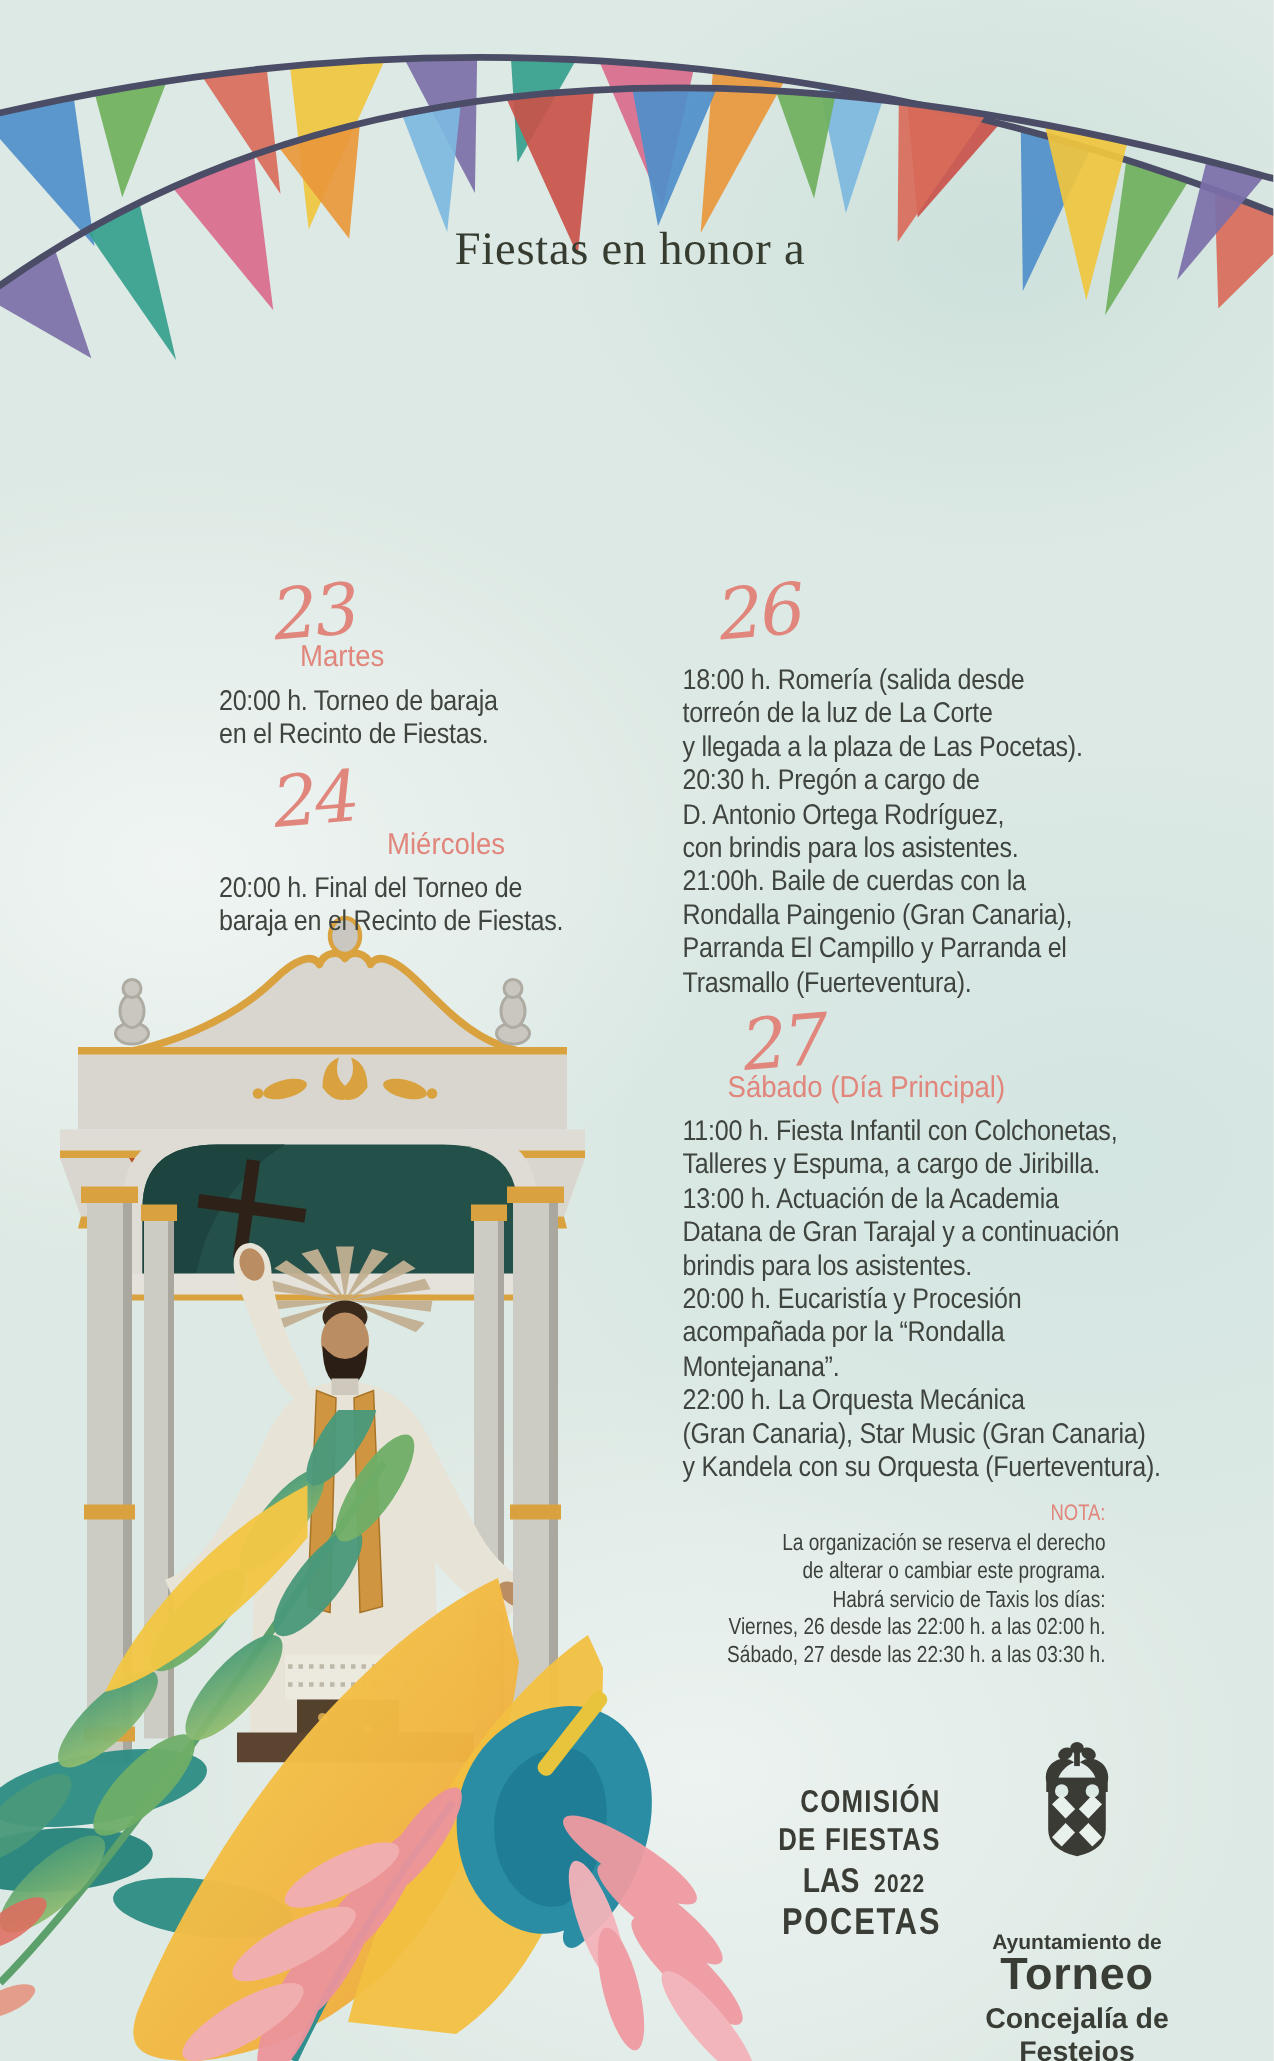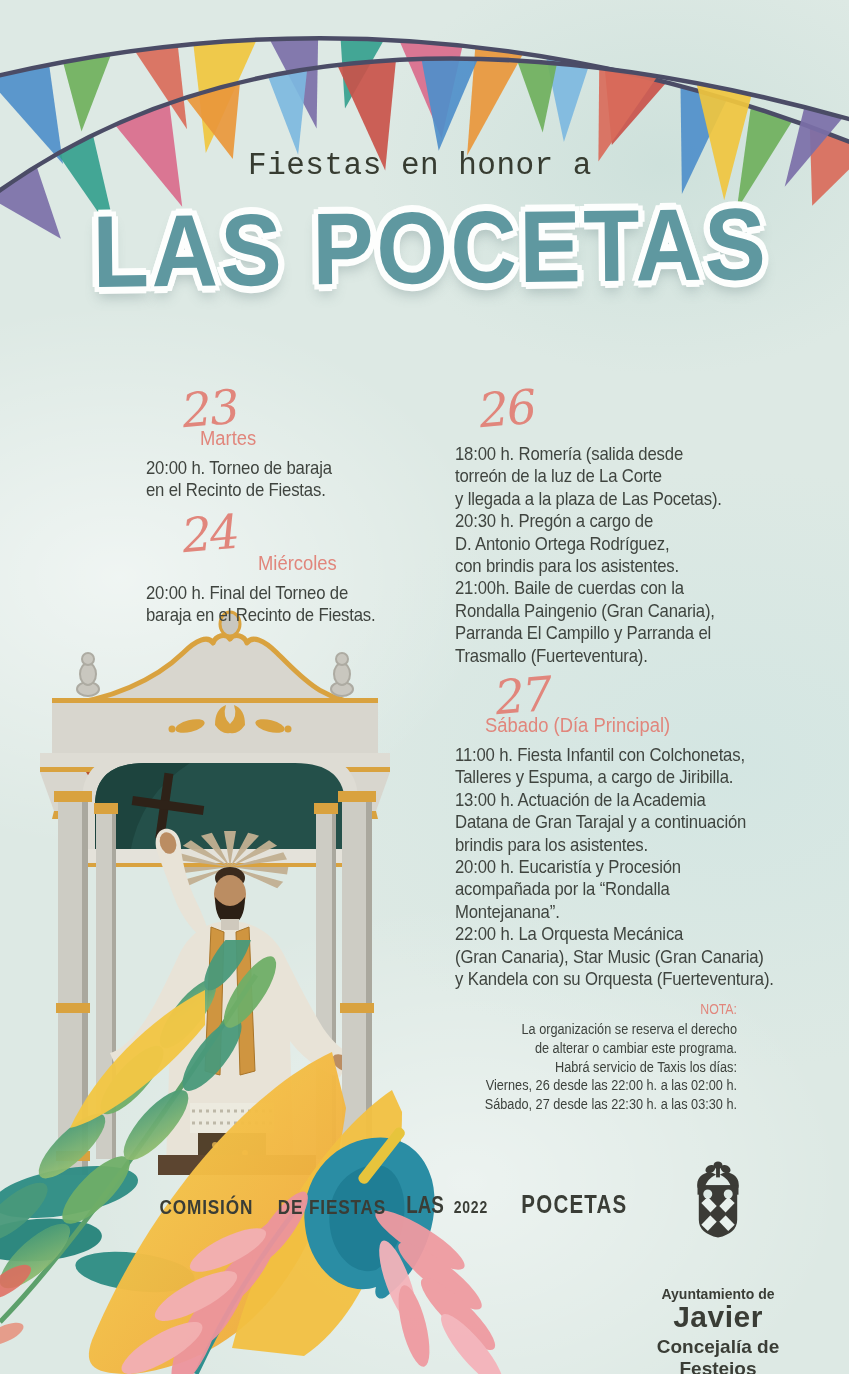--- a/index.html
+++ b/index.html
@@ -10,21 +10,21 @@
       radial-gradient(420px 300px at 78% 12%, rgba(193,218,212,.55), rgba(193,218,212,0) 70%),
       radial-gradient(520px 380px at 14% 42%, rgba(255,255,255,.55), rgba(255,255,255,0) 72%),
       radial-gradient(620px 430px at 86% 56%, rgba(202,226,224,.5), rgba(202,226,224,0) 70%),
       radial-gradient(540px 400px at 55% 86%, rgba(255,255,255,.45), rgba(255,255,255,0) 70%),
       #dde9e4;
   }
   .abs{position:absolute;}
   .cx{display:inline-block;transform:scaleX(var(--sx,1));transform-origin:0 50%;}
   
   .header{left:55px;top:148px;width:730px;text-align:center;z-index:5;}
-  .subtitle{font-family:Liberation Mono, monospace;font-size:31px;color:#373c31;letter-spacing:.5px;}
+  .subtitle{font-family:Liberation Serif, serif;font-size:31px;color:#373c31;letter-spacing:.5px;}
   .honoree{font-family:"Liberation Serif",serif;font-size:45px;color:#373c31;margin-top:2px;letter-spacing:.5px;}
   .honoree .cx{--sx:.94;}
   .main-title{margin-top:14px;line-height:1;}
   .main-title span{
     display:inline-block;transform:scaleX(.9) rotate(-.6deg);transform-origin:50% 50%;
     font-size:102px;font-weight:bold;letter-spacing:3px;color:#5f98a0;white-space:nowrap;
     text-shadow:
       -5px -5px 0 #fdfefd, 5px -5px 0 #fdfefd, -5px 5px 0 #fdfefd, 5px 5px 0 #fdfefd,
       -7px 0 0 #fdfefd, 7px 0 0 #fdfefd, 0 -7px 0 #fdfefd, 0 7px 0 #fdfefd,
       0 10px 14px rgba(76,106,110,.35);
@@ -38,21 +38,21 @@
   .dayname{font-size:20px;color:#e1867c;margin-top:-9px;white-space:nowrap;}
   .dayname .cx{--sx:.92;}
   .evlines{margin-top:7px;font-size:19px;line-height:22.4px;color:#3f443f;letter-spacing:-.2px;
            transform:scaleX(.88);transform-origin:0 0;white-space:nowrap;}
   
   .note{right:112px;top:1000px;width:360px;text-align:right;z-index:5;
         transform:scaleX(.82);transform-origin:100% 0;white-space:nowrap;}
   .note-label{font-size:15px;color:#e1867c;margin-bottom:3px;}
   .note-lines{font-size:15.5px;line-height:18.8px;color:#3c413c;}
   
-  .commission{right:222px;top:1190px;z-index:5;display:flex;flex-direction:row;align-items:flex-end;
+  .commission{right:222px;top:1190px;z-index:5;display:flex;flex-direction:column;align-items:flex-end;
               color:#3a3d36;font-weight:bold;}
   .commission > div{transform:scaleX(.82);transform-origin:100% 50%;white-space:nowrap;}
   .com-1{font-size:21px;letter-spacing:1px;}
   .com-2{font-size:21px;letter-spacing:1px;margin-top:1px;}
   .com-3{font-size:23px;margin-top:1px;padding-right:12px;display:flex;align-items:baseline;gap:12px;}
   .com-3 .year{font-size:17px;letter-spacing:1px;}
   .com-4{font-size:25px;letter-spacing:1.5px;margin-top:0px;}
   
   .council{left:648px;top:1146px;width:140px;text-align:center;z-index:5;color:#3a3d36;font-weight:bold;}
   .council .crest{display:block;margin:0 auto;}
@@ -263,21 +263,20 @@
       <ellipse cx="398" cy="342" rx="12" ry="44" transform="rotate(-20 398 342)" fill="#f4b3ba"></ellipse>
       <ellipse cx="414" cy="386" rx="12" ry="42" transform="rotate(-14 414 386)"></ellipse>
     </g>
 
     <ellipse cx="8" cy="342" rx="27" ry="10" fill="#e06a5e" transform="rotate(-34 8 342)" opacity=".85"></ellipse>
     <ellipse cx="4" cy="394" rx="21" ry="8" fill="#e78a74" transform="rotate(-24 4 394)" opacity=".8"></ellipse>
   </svg>
 
   <div class="abs header">
     <div class="subtitle">Fiestas en honor a</div>
-    <div class="main-title"><span>LAS POCETAS</span></div>
   </div>
 
   <div class="abs day" style="left:146px;top:381px;">
     <div style="margin-left:36px;"><span class="daynum">23</span></div>
     <div class="dayname" style="margin-left:54px;"><span class="cx">Martes</span></div>
     <div class="evlines">
       <div>20:00 h. Torneo de baraja</div>
       <div>en el Recinto de Fiestas.</div>
     </div>
   </div>
@@ -360,17 +359,17 @@
       </g>
       <circle cx="34" cy="52" r="7" fill="#dde9e4"></circle>
       <circle cx="66" cy="52" r="7" fill="#dde9e4"></circle>
       <g stroke="#e9f1ed" stroke-width="14">
         <line x1="29" y1="61" x2="71" y2="105"></line>
         <line x1="71" y1="61" x2="29" y2="105"></line>
       </g>
       <rect x="40" y="73" width="20" height="20" fill="#3b3b36" transform="rotate(45 50 83)"></rect>
     </svg>
     <div class="council-org">Ayuntamiento de</div>
-    <div class="council-name">Javier</div>
+    <div class="council-name">Torneo</div>
     <div class="council-dept">Concejalía de Festejos</div>
   </div>
 
 </div>
 
 </body></html>

